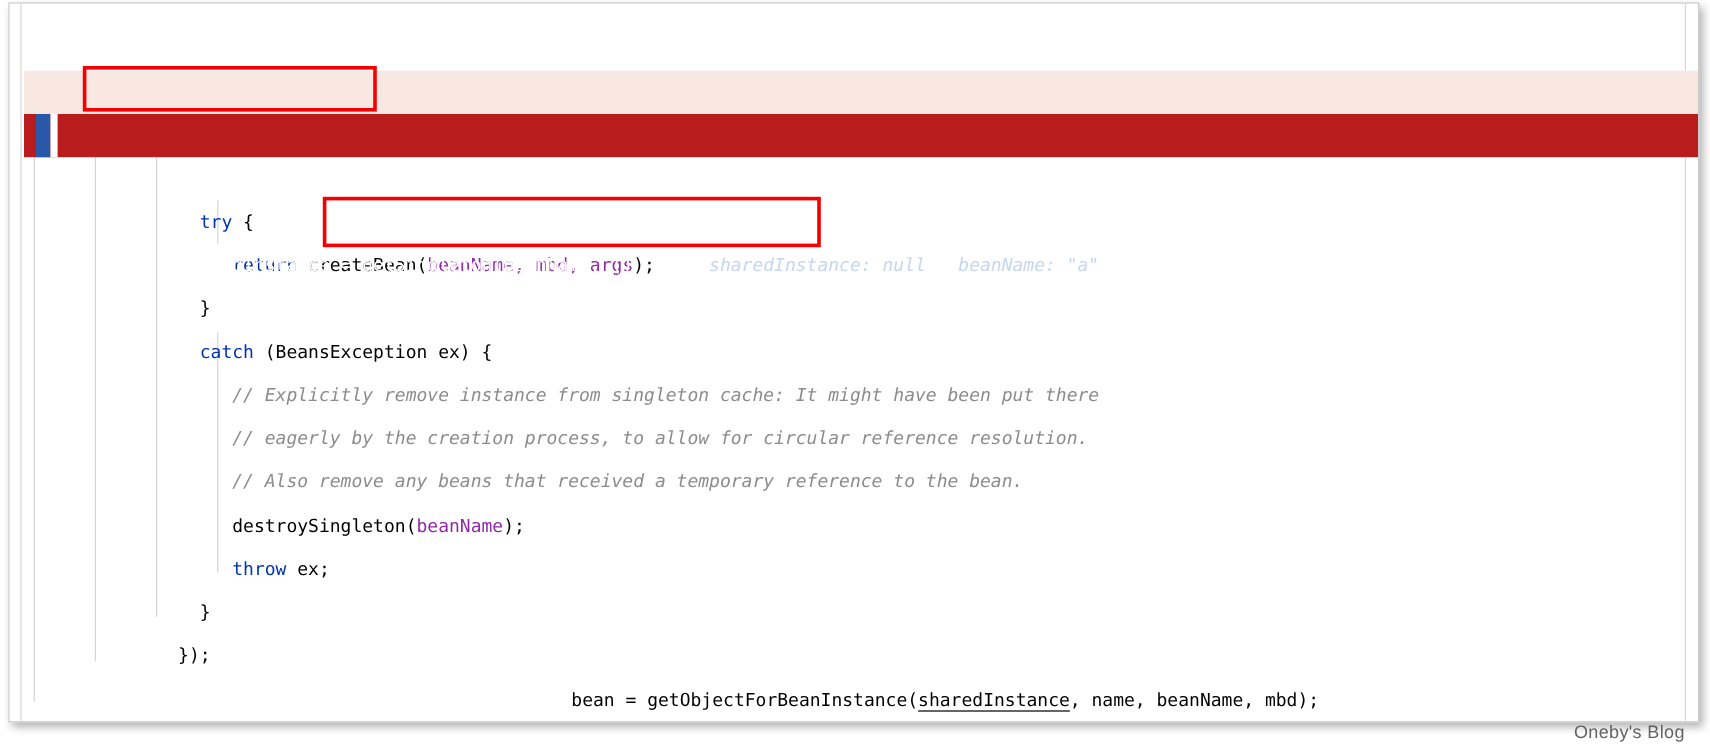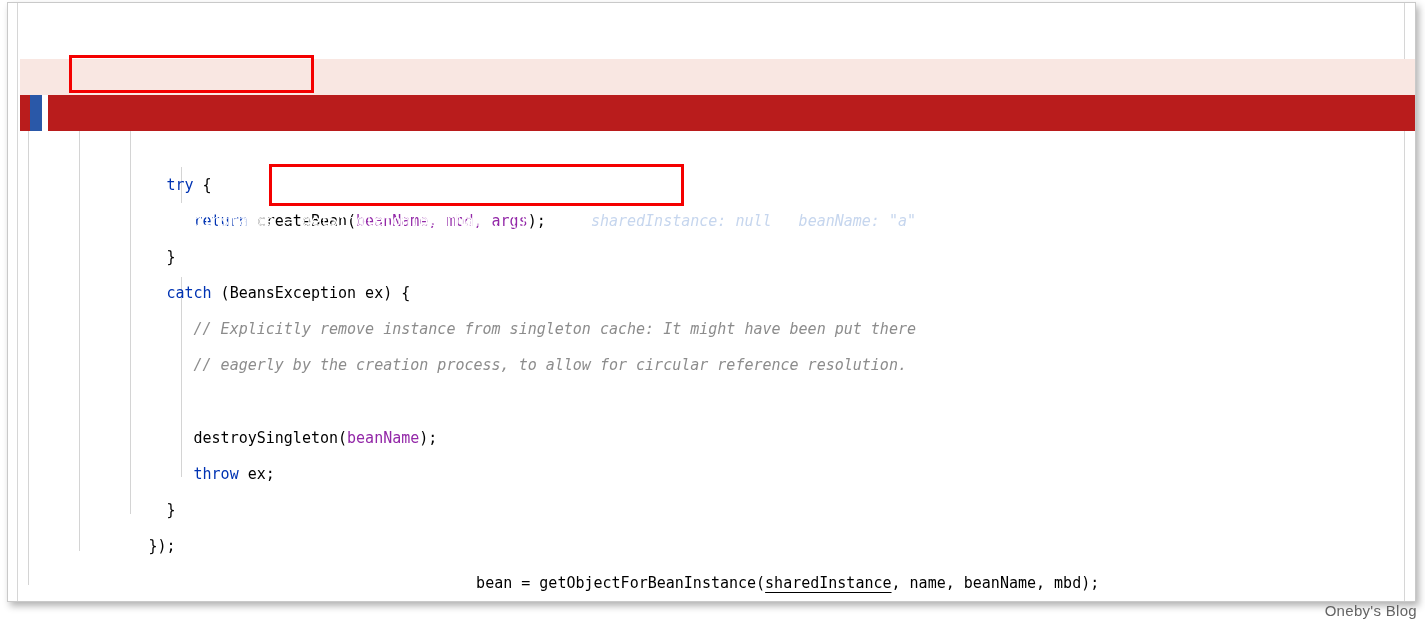--- a/index.html
+++ b/index.html
@@ -122,21 +122,21 @@
   .annot {
     position: absolute;
     border: 3px solid #f40000;
     box-sizing: border-box;
     pointer-events: none;
     z-index: 5;
   }
 
   .watermark {
     position: absolute;
-    right: 8px;
+    right: 21px;
     bottom: 6px;
     font-family: "Liberation Sans", sans-serif;
     font-size: 15px;
     color: #4a4a4a;
     opacity: 0.85;
     letter-spacing: 0.3px;
     margin-top: 8px;
   }
 </style>
 </head>
@@ -188,21 +188,21 @@
 
       <div class="line" style="top:272px;">
         <span class="txt"><span>         </span><span class="cmt">// Explicitly remove instance from singleton cache: It might have been put there</span></span>
       </div>
 
       <div class="line" style="top:308px;">
         <span class="txt"><span>         </span><span class="cmt">// eagerly by the creation process, to allow for circular reference resolution.</span></span>
       </div>
 
       <div class="line" style="top:344px;">
-        <span class="txt"><span>         </span></span>
+        <span class="txt"><span>         </span><span class="cmt">// Also remove any beans that received a temporary reference to the bean.</span></span>
       </div>
 
       <div class="line" style="top:381px;">
         <span class="txt"><span>         </span><span class="ident">destroySingleton(</span><span class="param">beanName</span><span>);</span></span>
       </div>
 
       <div class="line" style="top:417px;">
         <span class="txt"><span>         </span><span class="kw">throw</span><span> ex;</span></span>
       </div>
 

